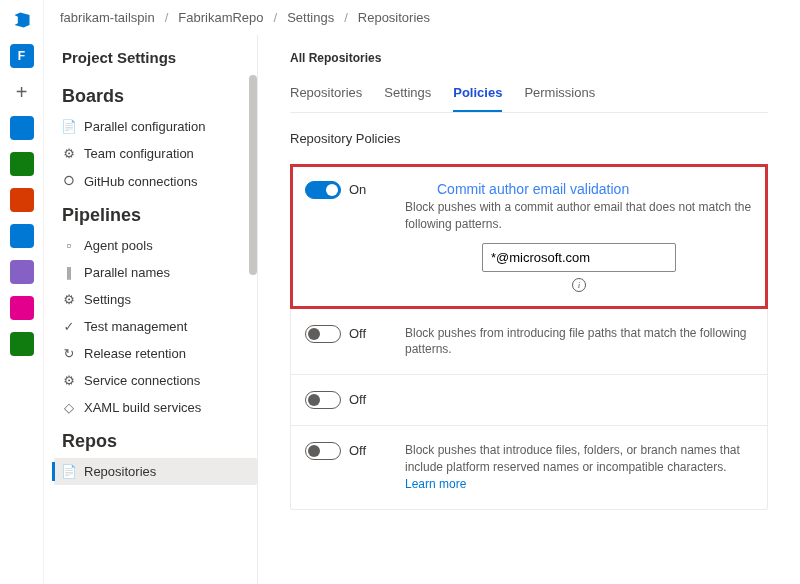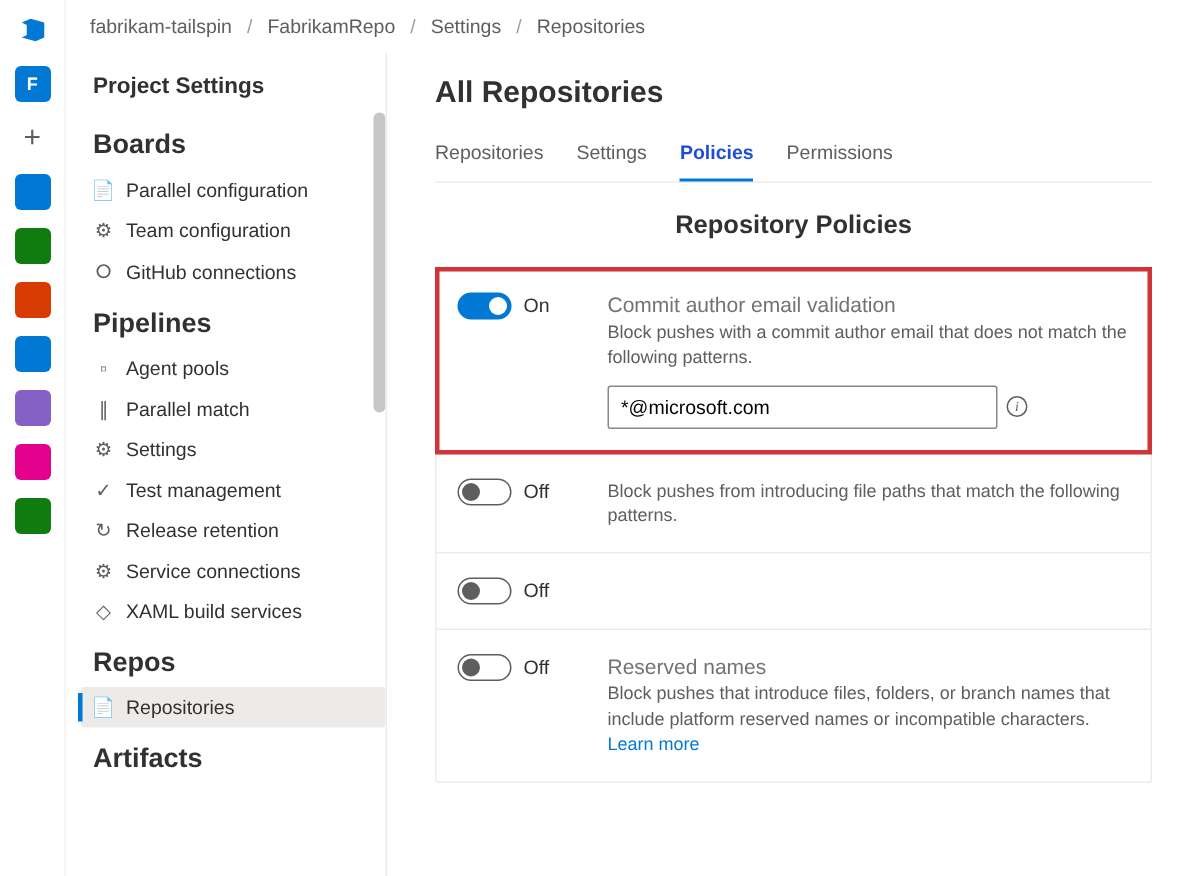--- a/index.html
+++ b/index.html
@@ -15,42 +15,42 @@
 .body { display: flex; flex: 1; overflow: hidden; }
 .settings-panel { width: 214px; border-right: 1px solid #edebe9; padding: 10px 0 26px 10px; overflow-y: auto; position: relative; }
 .settings-title { font-size: 15px; font-weight: 600; padding: 4px 8px 10px; }
 .group-label { font-size: 18px; font-weight: 600; padding: 10px 8px 6px; }
 .ps-item { display: flex; align-items: center; gap: 8px; padding: 6px 8px; font-size: 13px; color: #323130; cursor: pointer; border-radius: 2px; }
 .ps-item.active { background: #edebe9; position: relative; }
 .ps-item.active::before { content: ""; position: absolute; left: -2px; top: 4px; bottom: 4px; width: 3px; background: #0078d4; }
 .ps-ico { width: 14px; display: inline-flex; justify-content: center; color: #605e5c; font-size: 13px; }
 .scrollbar-stub { position: absolute; right: 0; top: 40px; width: 8px; height: 200px; background: #c8c6c4; border-radius: 4px; }
 .content { flex: 1; padding: 16px 32px; overflow-y: auto; }
-.page-title { font-size: 20px; font-weight: 600; margin-bottom: 14px; }
+.page-title { font-size: 12px; font-weight: 600; margin-bottom: 14px; }
 .tabs { display: flex; gap: 22px; border-bottom: 1px solid #edebe9; margin-bottom: 18px; }
 .tab { padding: 6px 0 10px; font-size: 13px; color: #605e5c; cursor: pointer; border-bottom: 2px solid transparent; }
 .tab.active { color: #1d4ed8; font-weight: 600; border-bottom-color: #0078d4; }
-.section-title { font-size: 17px; font-weight: 700; margin: 4px 0 18px; text-align: center; }
+.section-title { font-size: 13px; font-weight: 400; margin: 4px 0 18px; }
 .policy-card { border: 1px solid #edebe9; border-radius: 2px; padding: 0; margin-bottom: 0; }
 .policy-row { display: flex; padding: 16px 14px; gap: 14px; border-top: 1px solid #edebe9; }
 .policy-row:first-child { border-top: none; }
 .policy-row.highlight { outline: 3px solid #d13438; outline-offset: -2px; }
 .toggle-col { display: flex; align-items: flex-start; gap: 8px; width: 86px; flex-shrink: 0; }
 .toggle { width: 36px; height: 18px; border-radius: 9px; position: relative; cursor: pointer; }
 .toggle.off { border: 1px solid #605e5c; background: #fff; }
 .toggle.on { background: #0078d4; border: 1px solid #0078d4; }
 .toggle .knob { width: 12px; height: 12px; border-radius: 50%; position: absolute; top: 2px; }
 .toggle.off .knob { left: 2px; background: #605e5c; }
 .toggle.on .knob { right: 2px; background: #fff; }
 .toggle-label { font-size: 13px; color: #323130; padding-top: 1px; }
 .policy-body { flex: 1; }
-.policy-title { font-size: 14px; font-weight: 400; margin-bottom: 2px; color: #737373; }
+.policy-title { font-size: 14px; font-weight: 400; margin-bottom: 2px; color: #3b82f6; margin-left: 32px; }
 .policy-desc { font-size: 12px; color: #605e5c; line-height: 1.4; }
 .policy-desc a { color: #0078d4; text-decoration: none; cursor: pointer; }
-.input-row { display: flex; align-items: center; gap: 6px; margin-top: 10px; }
+.input-row { display: flex; align-items: center; gap: 6px; margin-top: 10px; flex-direction: column; }
 .input-row input { flex: 1; max-width: 260px; padding: 6px 8px; border: 1px solid #8a8886; border-radius: 2px; font-size: 13px; }
 .info-ico { width: 14px; height: 14px; border: 1px solid #605e5c; border-radius: 50%; display: inline-flex; align-items: center; justify-content: center; font-size: 9px; font-style: italic; font-family: serif; color: #605e5c; cursor: pointer; }
 </style>
 </head>
 <body>
 
 <div class="app">
   <div class="rail">
     <div class="rail-ico">
         <svg viewBox="0 0 24 24">
@@ -96,21 +96,21 @@
               <span class="ps-ico">⭘</span>
               <span>GitHub connections</span>
             </div>
             <div class="group-label">Pipelines</div>
             <div class="ps-item">
               <span class="ps-ico">▫</span>
               <span>Agent pools</span>
             </div>
             <div class="ps-item">
               <span class="ps-ico">∥</span>
-              <span>Parallel match</span>
+              <span>Parallel names</span>
             </div>
             <div class="ps-item">
               <span class="ps-ico">⚙</span>
               <span>Settings</span>
             </div>
             <div class="ps-item">
               <span class="ps-ico">✓</span>
               <span>Test management</span>
             </div>
             <div class="ps-item">
@@ -123,21 +123,20 @@
             </div>
             <div class="ps-item">
               <span class="ps-ico">◇</span>
               <span>XAML build services</span>
             </div>
             <div class="group-label">Repos</div>
             <div class="ps-item active">
               <span class="ps-ico">📄</span>
               <span>Repositories</span>
             </div>
-            <div class="group-label">Artifacts</div>
           </div>
         <div class="scrollbar-stub"></div>
       </div>
 
       <div class="content">
         <div class="page-title">All Repositories</div>
         <div class="tabs" id="tabs">
             <div class="tab">Repositories</div>
             <div class="tab">Settings</div>
             <div class="tab active">Policies</div>
@@ -183,21 +182,20 @@
               </div>
             </div>
             <div class="policy-row">
               <div class="toggle-col">
                 <div class="toggle off">
                   <div class="knob"></div>
                 </div>
                 <span class="toggle-label">Off</span>
               </div>
               <div class="policy-body">
-                <div class="policy-title">Reserved names</div>
                 <div class="policy-desc">Block pushes that introduce files, folders, or branch names that include platform reserved names or incompatible characters. <a>Learn more</a></div>
               </div>
             </div>
           </div>
       </div>
     </div>
   </div>
 </div>
 
 </body></html>

